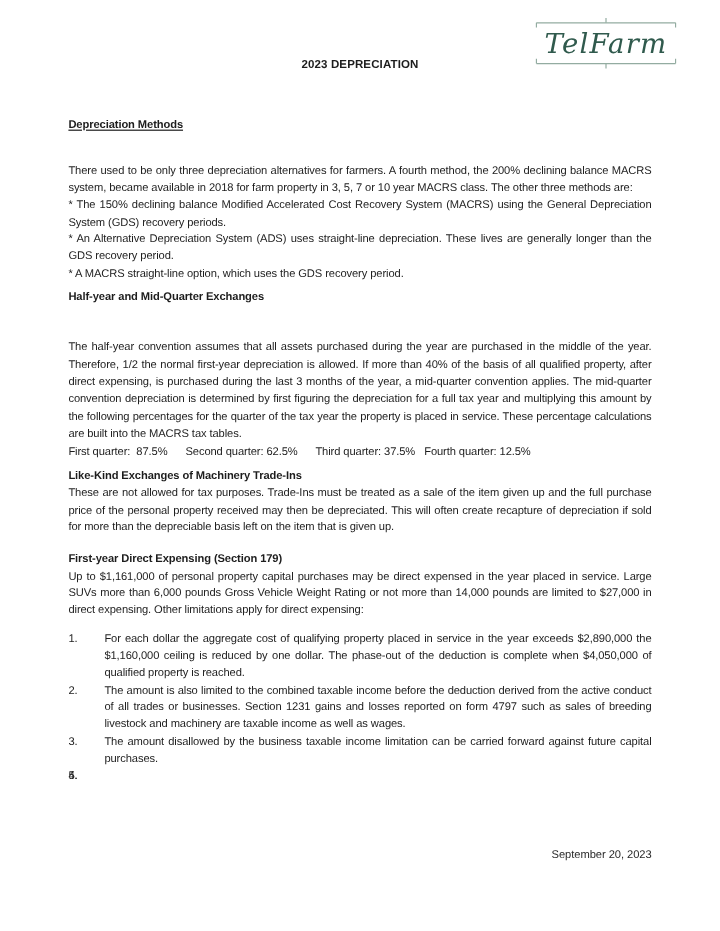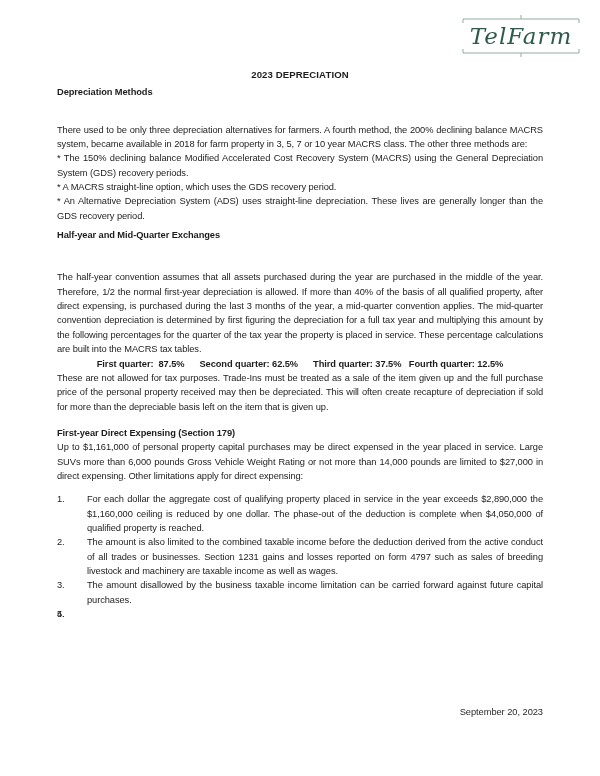--- a/index.html
+++ b/index.html
@@ -4,38 +4,38 @@
 <style>
   html,body { margin:0; padding:0; background:#e8e8e8; }
   .page {
     position:relative; width:600px; height:776px; margin:0 auto;
     background:#ffffff; overflow:hidden;
     font-family:"Liberation Sans","DejaVu Sans",sans-serif;
     font-size:9.3px; line-height:14.35px; color:#1d1d1d;
     letter-spacing:-0.08px;
   }
   .content { position:absolute; left:57px; width:486px; top:0; }
-  .title { margin-top:68px; text-align:center; font-weight:700; font-size:9.6px; letter-spacing:0.1px; }
+  .title { margin-top:48px; text-align:center; font-weight:700; font-size:9.6px; letter-spacing:0.1px; }
   .h { font-weight:700; }
   .para { text-align:justify; }
-  .h-methods   { margin-top:3px; }
+  .h-methods   { margin-top:35px;text-decoration:underline; }
   .p-intro     { margin-top:23px; }
   .bullet      { margin-top:0; }
   .h-conv      { margin-top:5px; }
   .p-conv      { margin-top:28px; }
-  .quarters    { white-space:pre-wrap; text-align:center;font-weight:bold; }
+  .quarters    { white-space:pre-wrap; text-align:left; }
   .h-likekind  { margin-top:6px; }
   .p-likekind  { margin-top:0; }
   .h-179       { margin-top:12px; }
   .p-179       { margin-top:0; }
   .list        { margin-top:9px; }
   .item        { position:relative; padding-left:30px; text-align:justify; }
   .item .num   { position:absolute; left:0; top:0; }
   .u           { }
-  .logo { position:absolute; top:12px; right:20px; width:118px; height:46px; }
+  .logo { position:absolute; top:12px; right:36px; width:118px; height:46px; }
   .logo svg { display:block; }
   .logo text {
     font-family:"DejaVu Serif","Liberation Serif",serif;
     font-style:italic; font-size:23px; letter-spacing:1px;
   }
   .footer {
     position:absolute; top:705px; right:57px;
     font-size:9.3px; color:#2a2a2a; letter-spacing:-0.05px;
   }
 </style>
@@ -60,27 +60,28 @@
     </svg>
   </div>
 
   <div class="content">
 
     <div class="title">2023 DEPRECIATION</div>
 
     <div class="h h-methods">Depreciation Methods</div>
     <div class="para p-intro">There used to be only three depreciation alternatives for farmers.  A fourth method, the 200% declining balance MACRS system, became available in 2018 for farm property in 3, 5, 7 or 10 year MACRS class.  The other three methods are:</div>
     <div class="para bullet">* The 150% declining balance Modified Accelerated Cost Recovery System (MACRS) using the General Depreciation System (GDS) recovery periods.</div>
+    <div class="para bullet">* An Alternative Depreciation System (ADS) uses straight-line depreciation.  These lives are generally longer than the GDS recovery period.</div>
     <div class="para bullet">* A MACRS straight-line option, which uses the GDS recovery period.</div>
-    <div class="para bullet">* An Alternative Depreciation System (ADS) uses straight-line depreciation.  These lives are generally longer than the GDS recovery period.</div>
 
     <div class="h h-conv">Half-year and Mid-Quarter Exchanges</div>
     <div class="para p-conv">The half-year convention assumes that all assets purchased during the year are purchased in the middle of the year. Therefore, 1/2 the normal first-year depreciation is allowed.  If more than 40% of the basis of all qualified property, after direct expensing, is purchased during the last 3 months of the year, a mid-quarter convention applies. The mid-quarter convention depreciation is determined by first figuring the depreciation for a full tax year and multiplying this amount by the following percentages for the quarter of the tax year the property is placed in service. These percentage calculations are built into the MACRS tax tables.</div>
     <div class="quarters">First quarter:  87.5%      Second quarter: 62.5%      Third quarter: 37.5%   Fourth quarter: 12.5%</div>
 
+    <div class="h h-likekind">Like-Kind Exchanges of Machinery Trade-Ins</div>
     <div class="para p-likekind">These are not allowed for tax purposes.  Trade-Ins must be treated as a sale of the item given up and the full purchase price of the personal property received may then be depreciated.  This will often create recapture of depreciation if sold for more than the depreciable basis left on the item that is given up.</div>
 
     <div class="h h-179">First-year Direct Expensing (Section 179)</div>
     <div class="para p-179">Up to $1,161,000 of personal property capital purchases may be direct expensed in the year placed in service.  Large SUVs more than 6,000 pounds Gross Vehicle Weight Rating or not more than 14,000 pounds are limited to $27,000 in direct expensing.  Other limitations apply for direct expensing:</div>
 
     <div class="list">
       <div class="item">
         <span class="num">1.</span>
         <span>For each dollar the aggregate cost of qualifying property placed in service in the year exceeds $2,890,000 the $1,160,000 ceiling is reduced by one dollar.  The phase-out of the deduction is complete when $4,050,000 of qualified property is reached.</span>
       </div>

